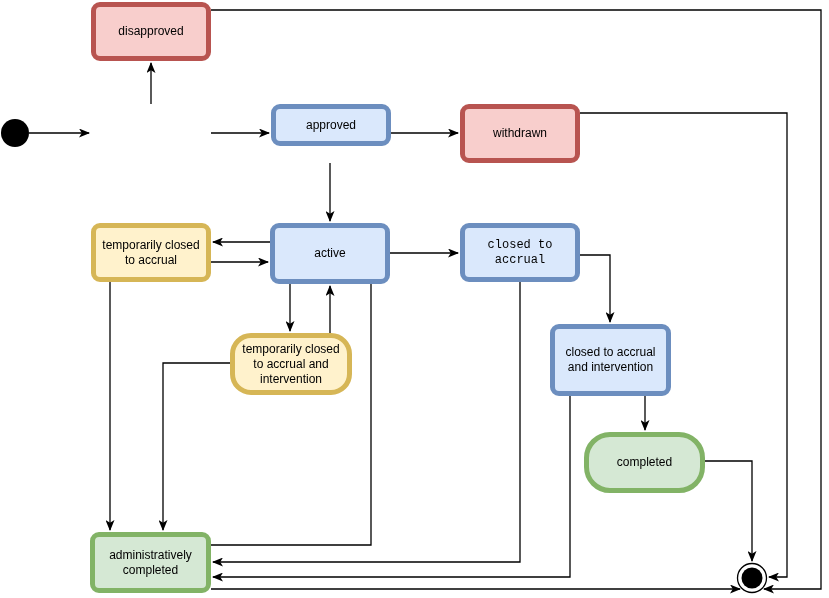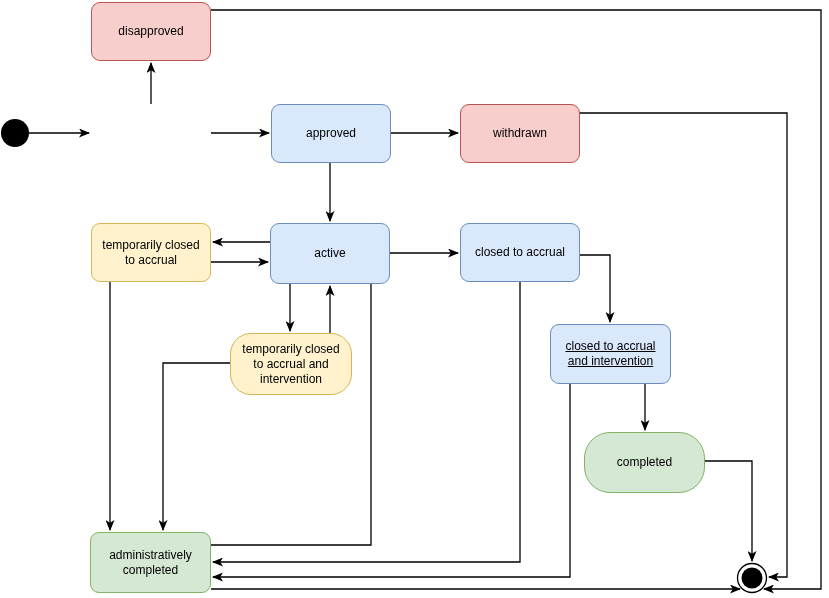--- a/index.html
+++ b/index.html
@@ -18,21 +18,21 @@
   #edge-layer {
     position: absolute;
     left: 0;
     top: 0;
     width: 829px;
     height: 598px;
   }
   .state-node {
     position: absolute;
     box-sizing: border-box;
-    border: 1px solid #6d28d9;
+    border: 5px solid #6d28d9;
     border-radius: 9px;
     display: flex;
     align-items: center;
     justify-content: center;
     text-align: center;
     font-size: 12px;
     line-height: 1.25;
     color: #000000;
     padding: 2px 5px;
     cursor: default;
@@ -81,39 +81,39 @@
       <circle cx="15" cy="133" r="14" fill="#000000"></circle>
       <g>
         <circle cx="752" cy="578" r="14.5" fill="#ffffff" stroke="#000000" stroke-width="1.3"></circle>
         <circle cx="752" cy="578" r="10.5" fill="#000000"></circle>
       </g>
     </svg>
   <div id="node-layer" style="position:absolute;left:0;top:0;width:829px;height:598px;">
       <div class="state-node" style="left: 91px; top: 2px; width: 120px; height: 59px; background: rgb(248, 206, 204); border-color: rgb(184, 84, 80); color: rgb(0, 0, 0);">
         <span class="state-label">disapproved</span>
       </div>
-      <div class="state-node" style="left: 271px; top: 104px; width: 120px; height: 59px; background: rgb(218, 232, 252); border-color: rgb(108, 142, 191); color: rgb(0, 0, 0);">
+      <div class="state-node" style="left: 271px; top: 104px; width: 120px; height: 42px; background: rgb(218, 232, 252); border-color: rgb(108, 142, 191); color: rgb(0, 0, 0);">
         <span class="state-label">approved</span>
       </div>
       <div class="state-node" style="left: 460px; top: 104px; width: 120px; height: 59px; background: rgb(248, 206, 204); border-color: rgb(184, 84, 80); color: rgb(0, 0, 0);">
         <span class="state-label">withdrawn</span>
       </div>
       <div class="state-node" style="left: 91px; top: 223px; width: 120px; height: 59px; background: rgb(255, 242, 204); border-color: rgb(214, 182, 86); color: rgb(0, 0, 0);">
         <span class="state-label">temporarily closed to accrual</span>
       </div>
       <div class="state-node" style="left: 270px; top: 223px; width: 120px; height: 61px; background: rgb(218, 232, 252); border-color: rgb(108, 142, 191); color: rgb(0, 0, 0);">
         <span class="state-label">active</span>
       </div>
-      <div class="state-node" style="left: 460px; top: 223px; width: 120px; height: 59px; background: rgb(218, 232, 252); border-color: rgb(108, 142, 191); color: rgb(0, 0, 0);">
+      <div class="state-node" style="left: 460px; top: 223px; width: 120px; height: 59px; background: rgb(218, 232, 252); border-color: rgb(108, 142, 191); color: rgb(0, 0, 0); font-family: Liberation Mono, monospace;">
         <span class="state-label">closed to accrual</span>
       </div>
       <div class="state-node" style="left: 230px; top: 333px; width: 122px; height: 62px; background: rgb(255, 242, 204); border-color: rgb(214, 182, 86); color: rgb(0, 0, 0); border-radius: 21px;">
         <span class="state-label">temporarily closed to accrual and intervention</span>
       </div>
-      <div class="state-node" style="left: 550px; top: 324px; width: 121px; height: 60px; background: rgb(218, 232, 252); border-color: rgb(108, 142, 191); color: rgb(0, 0, 0); text-decoration: underline;">
+      <div class="state-node" style="left: 550px; top: 324px; width: 121px; height: 72px; background: rgb(218, 232, 252); border-color: rgb(108, 142, 191); color: rgb(0, 0, 0);">
         <span class="state-label">closed to accrual and intervention</span>
       </div>
       <div class="state-node" style="left: 584px; top: 432px; width: 121px; height: 61px; background: rgb(213, 232, 212); border-color: rgb(130, 179, 102); color: rgb(0, 0, 0); border-radius: 26px;">
         <span class="state-label">completed</span>
       </div>
       <div class="state-node" style="left: 90px; top: 532px; width: 121px; height: 61px; background: rgb(213, 232, 212); border-color: rgb(130, 179, 102); color: rgb(0, 0, 0);">
         <span class="state-label">administratively completed</span>
       </div>
     </div>
 </div>

